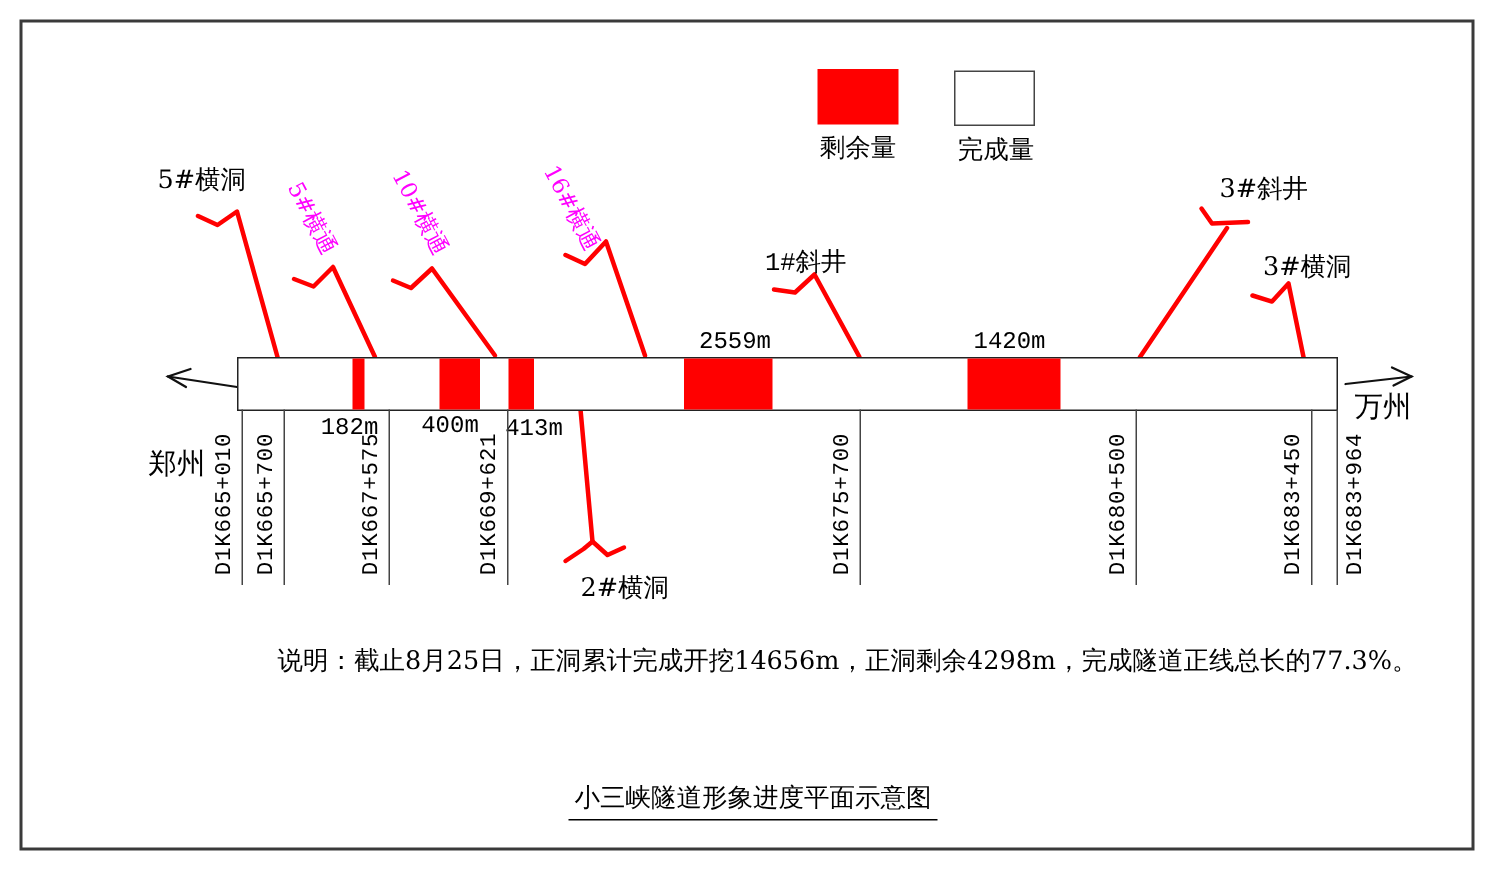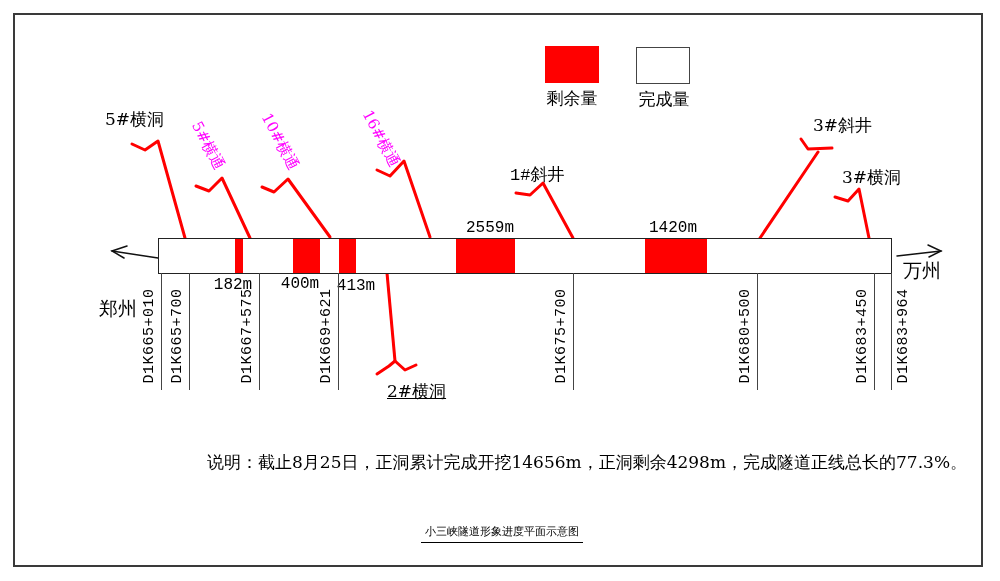--- a/index.html
+++ b/index.html
@@ -24,23 +24,23 @@
   .tick{position:absolute;top:273px;width:1px;height:117px;background:#444;}
   .chainage{position:absolute;width:110px;height:16px;text-align:center;
             font-family:"Liberation Mono", monospace;font-size:15px;letter-spacing:0.5px;
             transform:rotate(-90deg);white-space:nowrap;}
 
   .access-label{position:absolute;font-size:17px;white-space:nowrap;}
   .access-magenta{color:#ff00ff;width:70px;height:16px;text-align:center;font-size:15px;}
   .rot{transform:rotate(62deg);}
 
   .endpoint{position:absolute;font-size:19px;white-space:nowrap;}
-  .note{position:absolute;left:185px;top:451px;font-size:17px;white-space:nowrap;margin-left:22px;}
+  .note{position:absolute;left:185px;top:429px;font-size:17px;white-space:nowrap;}
   .title-wrap{position:absolute;left:330px;top:520px;width:344px;text-align:center;}
-  .title-text{display:inline-block;font-size:11px;border-bottom:1.5px solid #000;
+  .title-text{display:inline-block;font-size:17px;border-bottom:1.5px solid #000;
               padding:0 4px 3px 4px;white-space:nowrap;}
 </style>
 </head>
 <body>
 
 <div class="page">
 
   <div class="frame"></div>
 
   <svg class="overlay" viewBox="0 0 1000 581" xmlns="http://www.w3.org/2000/svg">
@@ -101,21 +101,21 @@
   <div class="chainage" style="left:807px;top:328px;">D1K683+450</div>
   <div class="chainage" style="left:848px;top:328px;">D1K683+964</div>
 
   <div class="access-label" style="left:105px;top:108px;">5#横洞</div>
   <div class="access-label access-magenta rot" style="left:174px;top:137px;">5#横通</div>
   <div class="access-label access-magenta rot" style="left:246px;top:133px;">10#横通</div>
   <div class="access-label access-magenta rot" style="left:347px;top:130px;">16#横通</div>
   <div class="access-label" style="left:510px;top:163px;font-family:Liberation Mono, monospace;">1#斜井</div>
   <div class="access-label" style="left:813px;top:114px;">3#斜井</div>
   <div class="access-label" style="left:842px;top:166px;">3#横洞</div>
-  <div class="access-label" style="left:387px;top:380px;text-decoration:underline;">2#横洞</div>
+  <div class="access-label" style="left:387px;top:380px;">2#横洞</div>
 
   <div class="endpoint" style="left:99px;top:258px;margin-top:38px;">郑州</div>
   <div class="endpoint" style="left:903px;top:258px;">万州</div>
 
   <div class="note">说明：截止8月25日，正洞累计完成开挖14656m，正洞剩余4298m，完成隧道正线总长的77.3%。</div>
   <div class="title-wrap">
     <span class="title-text">小三峡隧道形象进度平面示意图</span>
   </div>
 
 </div>

